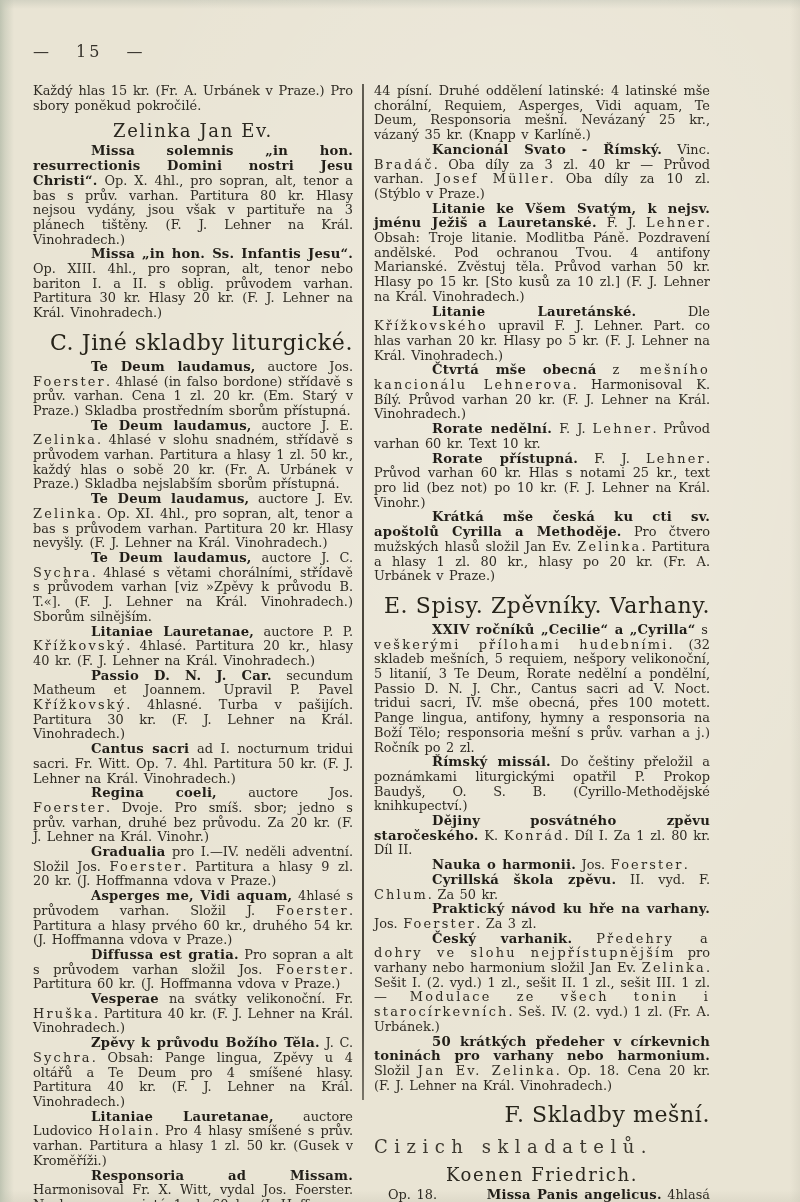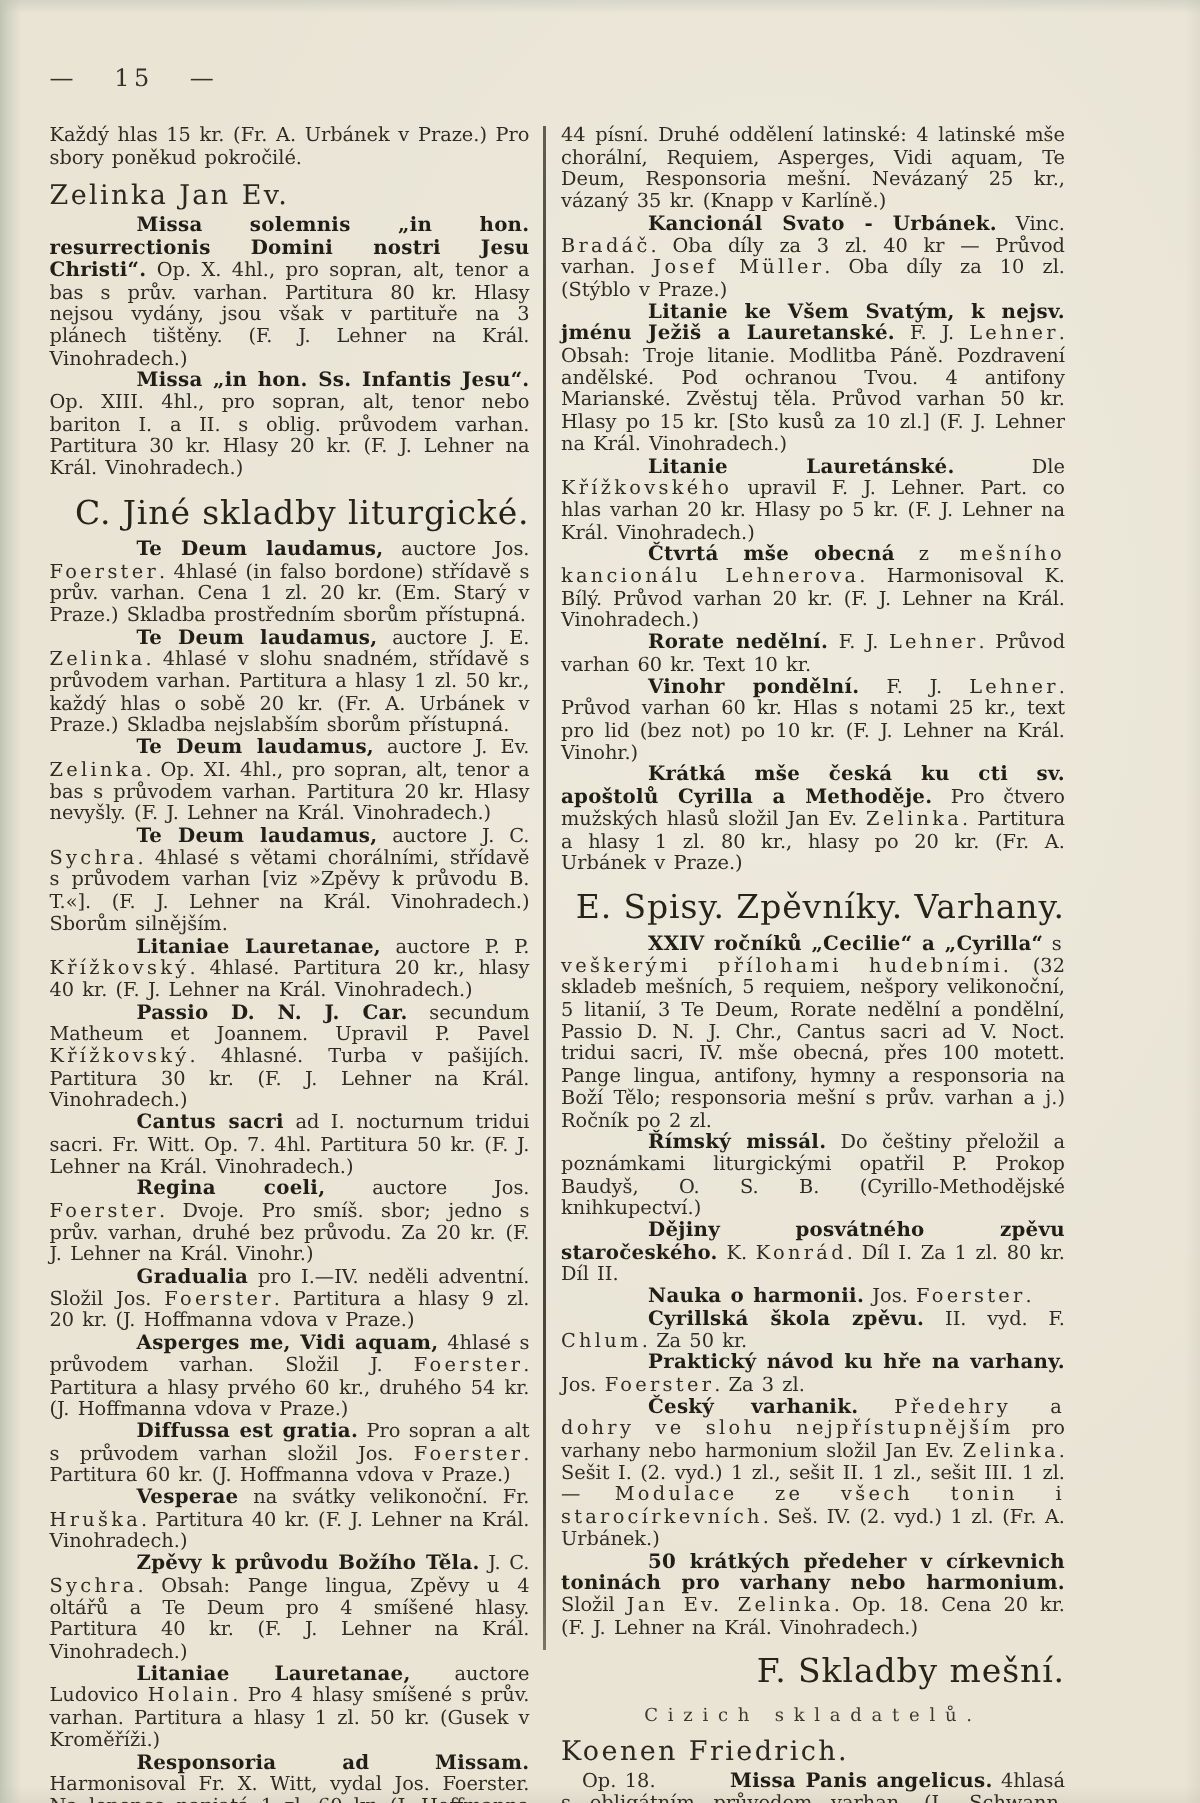--- a/index.html
+++ b/index.html
@@ -30,29 +30,29 @@
     background:linear-gradient(180deg, rgba(74,70,60,0.85), #4a463c 12%, #4a463c 90%, rgba(74,70,60,0.7));
   }
   .para{
     margin:0; font-size:12.9px; line-height:14.7px;
     text-align:justify; text-indent:14px; word-spacing:1.4px;
   }
   .para.noindent{text-indent:0;}
   .seg-b{font-weight:bold; font-size:13.2px; color:#211e18; letter-spacing:0.2px;margin-left:44px;}
   .seg-sp{letter-spacing:2.2px;}
   .h-author{
-    font-size:18px; letter-spacing:1.6px;
+    text-align:center; font-size:18px; letter-spacing:1.6px;
     margin:7px 0 3px; color:#2b2820;
   }
   .h-section{
     text-align:right; font-size:22px; letter-spacing:0.6px;
     margin:9px 0 5px; color:#262319;
   }
   .h-spaced{
-    text-align:center; font-size:12px; letter-spacing:6.5px;
+    font-size:18px; letter-spacing:6.5px;
     margin:9px 0 3px; color:#3c382f;
   }
 </style>
 </head>
 <body>
 
 <div class="page">
   <div class="page-number">— 15 —</div>
   <div class="divider"></div>
   <div class="col col-left">
@@ -72,26 +72,26 @@
       <p class="para"><span class="seg-b">Gradualia</span><span class="seg-n"> pro I.—IV. neděli adventní. Složil Jos. </span><span class="seg-sp">Foerster</span><span class="seg-n">. Partitura a hlasy 9 zl. 20 kr. (J. Hoffmanna vdova v Praze.)</span></p>
       <p class="para"><span class="seg-b">Asperges me, Vidi aquam,</span><span class="seg-n"> 4hlasé s průvodem varhan. Složil J. </span><span class="seg-sp">Foerster</span><span class="seg-n">. Partitura a hlasy prvého 60 kr., druhého 54 kr. (J. Hoffmanna vdova v Praze.)</span></p>
       <p class="para"><span class="seg-b">Diffussa est gratia.</span><span class="seg-n"> Pro sopran a alt s průvodem varhan složil Jos. </span><span class="seg-sp">Foerster</span><span class="seg-n">. Partitura 60 kr. (J. Hoffmanna vdova v Praze.)</span></p>
       <p class="para"><span class="seg-b">Vesperae</span><span class="seg-n"> na svátky velikonoční. Fr. </span><span class="seg-sp">Hruška</span><span class="seg-n">. Partitura 40 kr. (F. J. Lehner na Král. Vinohradech.)</span></p>
       <p class="para"><span class="seg-b">Zpěvy k průvodu Božího Těla.</span><span class="seg-n"> J. C. </span><span class="seg-sp">Sychra</span><span class="seg-n">. Obsah: Pange lingua, Zpěvy u 4 oltářů a Te Deum pro 4 smíšené hlasy. Partitura 40 kr. (F. J. Lehner na Král. Vinohradech.)</span></p>
       <p class="para"><span class="seg-b">Litaniae Lauretanae,</span><span class="seg-n"> auctore Ludovico </span><span class="seg-sp">Holain</span><span class="seg-n">. Pro 4 hlasy smíšené s prův. varhan. Partitura a hlasy 1 zl. 50 kr. (Gusek v Kroměříži.)</span></p>
       <p class="para"><span class="seg-b">Responsoria ad Missam.</span><span class="seg-n"> Harmonisoval Fr. X. Witt, vydal Jos. Foerster. Na lepence napjatá 1 zl. 60 kr. (J. Hoffmanna vdova v Praze.)</span></p>
     </div>
   <div class="col col-right">
       <p class="para noindent"><span class="seg-n">44 písní. Druhé oddělení latinské: 4 latinské mše chorální, Requiem, Asperges, Vidi aquam, Te Deum, Responsoria mešní. Nevázaný 25 kr., vázaný 35 kr. (Knapp v Karlíně.)</span></p>
-      <p class="para"><span class="seg-b">Kancionál Svato - Urbánek.</span><span class="seg-n"> Vinc. </span><span class="seg-sp">Bradáč</span><span class="seg-n">. Oba díly za 3 zl. 40 kr — Průvod varhan. </span><span class="seg-sp">Josef Müller</span><span class="seg-n">. Oba díly za 10 zl. (Stýblo v Praze.)</span></p>
+      <p class="para"><span class="seg-b">Kancionál Svato - Římský.</span><span class="seg-n"> Vinc. </span><span class="seg-sp">Bradáč</span><span class="seg-n">. Oba díly za 3 zl. 40 kr — Průvod varhan. </span><span class="seg-sp">Josef Müller</span><span class="seg-n">. Oba díly za 10 zl. (Stýblo v Praze.)</span></p>
       <p class="para"><span class="seg-b">Litanie ke Všem Svatým, k nejsv. jménu Ježiš a Lauretanské.</span><span class="seg-n"> F. J. </span><span class="seg-sp">Lehner</span><span class="seg-n">. Obsah: Troje litanie. Modlitba Páně. Pozdravení andělské. Pod ochranou Tvou. 4 antifony Marianské. Zvěstuj těla. Průvod varhan 50 kr. Hlasy po 15 kr. [Sto kusů za 10 zl.] (F. J. Lehner na Král. Vinohradech.)</span></p>
       <p class="para"><span class="seg-b">Litanie Lauretánské.</span><span class="seg-n"> Dle </span><span class="seg-sp">Křížkovského</span><span class="seg-n"> upravil F. J. Lehner. Part. co hlas varhan 20 kr. Hlasy po 5 kr. (F. J. Lehner na Král. Vinohradech.)</span></p>
       <p class="para"><span class="seg-b">Čtvrtá mše obecná</span><span class="seg-n"> </span><span class="seg-sp">z mešního kancionálu Lehnerova</span><span class="seg-n">. Harmonisoval K. Bílý. Průvod varhan 20 kr. (F. J. Lehner na Král. Vinohradech.)</span></p>
       <p class="para"><span class="seg-b">Rorate nedělní.</span><span class="seg-n"> F. J. </span><span class="seg-sp">Lehner</span><span class="seg-n">. Průvod varhan 60 kr. Text 10 kr.</span></p>
-      <p class="para"><span class="seg-b">Vinohr pondělní.</span><span class="seg-n"> F. J. </span><span class="seg-sp">Lehner</span><span class="seg-n">. Průvod varhan 60 kr. Hlas s notami 25 kr., text pro lid (bez not) po 10 kr. (F. J. Lehner na Král. Vinohr.)</span></p>
+      <p class="para"><span class="seg-b">Rorate přístupná.</span><span class="seg-n"> F. J. </span><span class="seg-sp">Lehner</span><span class="seg-n">. Průvod varhan 60 kr. Hlas s notami 25 kr., text pro lid (bez not) po 10 kr. (F. J. Lehner na Král. Vinohr.)</span></p>
       <p class="para"><span class="seg-b">Krátká mše česká ku cti sv. apoštolů Cyrilla a Methoděje.</span><span class="seg-n"> Pro čtvero mužských hlasů složil Jan Ev. </span><span class="seg-sp">Zelinka</span><span class="seg-n">. Partitura a hlasy 1 zl. 80 kr., hlasy po 20 kr. (Fr. A. Urbánek v Praze.)</span></p>
       <div class="h-section">E. Spisy. Zpěvníky. Varhany.</div>
       <p class="para"><span class="seg-b">XXIV ročníků „Cecilie“ a „Cyrilla“</span><span class="seg-n"> </span><span class="seg-sp">s veškerými přílohami hudebními</span><span class="seg-n">. (32 skladeb mešních, 5 requiem, nešpory velikonoční, 5 litanií, 3 Te Deum, Rorate nedělní a pondělní, Passio D. N. J. Chr., Cantus sacri ad V. Noct. tridui sacri, IV. mše obecná, přes 100 motett. Pange lingua, antifony, hymny a responsoria na Boží Tělo; responsoria mešní s prův. varhan a j.) Ročník po 2 zl.</span></p>
       <p class="para"><span class="seg-b">Římský missál.</span><span class="seg-n"> Do češtiny přeložil a poznámkami liturgickými opatřil P. Prokop Baudyš, O. S. B. (Cyrillo-Methodějské knihkupectví.)</span></p>
       <p class="para"><span class="seg-b">Dějiny posvátného zpěvu staročeského.</span><span class="seg-n"> K. </span><span class="seg-sp">Konrád</span><span class="seg-n">. Díl I. Za 1 zl. 80 kr. Díl II.</span></p>
       <p class="para"><span class="seg-b">Nauka o harmonii.</span><span class="seg-n"> Jos. </span><span class="seg-sp">Foerster</span><span class="seg-n">.</span></p>
       <p class="para"><span class="seg-b">Cyrillská škola zpěvu.</span><span class="seg-n"> II. vyd. F. </span><span class="seg-sp">Chlum</span><span class="seg-n">. Za 50 kr.</span></p>
       <p class="para"><span class="seg-b">Praktický návod ku hře na varhany.</span><span class="seg-n"> Jos. </span><span class="seg-sp">Foerster</span><span class="seg-n">. Za 3 zl.</span></p>
       <p class="para"><span class="seg-b">Český varhanik.</span><span class="seg-n"> </span><span class="seg-sp">Předehry a dohry ve slohu nejpřístupnějším</span><span class="seg-n"> pro varhany nebo harmonium složil Jan Ev. </span><span class="seg-sp">Zelinka</span><span class="seg-n">. Sešit I. (2. vyd.) 1 zl., sešit II. 1 zl., sešit III. 1 zl. — </span><span class="seg-sp">Modulace ze všech tonin i starocírkevních</span><span class="seg-n">. Seš. IV. (2. vyd.) 1 zl. (Fr. A. Urbánek.)</span></p>
       <p class="para"><span class="seg-b">50 krátkých předeher v církevnich toninách pro varhany nebo harmonium.</span><span class="seg-n"> Složil </span><span class="seg-sp">Jan Ev. Zelinka</span><span class="seg-n">. Op. 18. Cena 20 kr. (F. J. Lehner na Král. Vinohradech.)</span></p>

